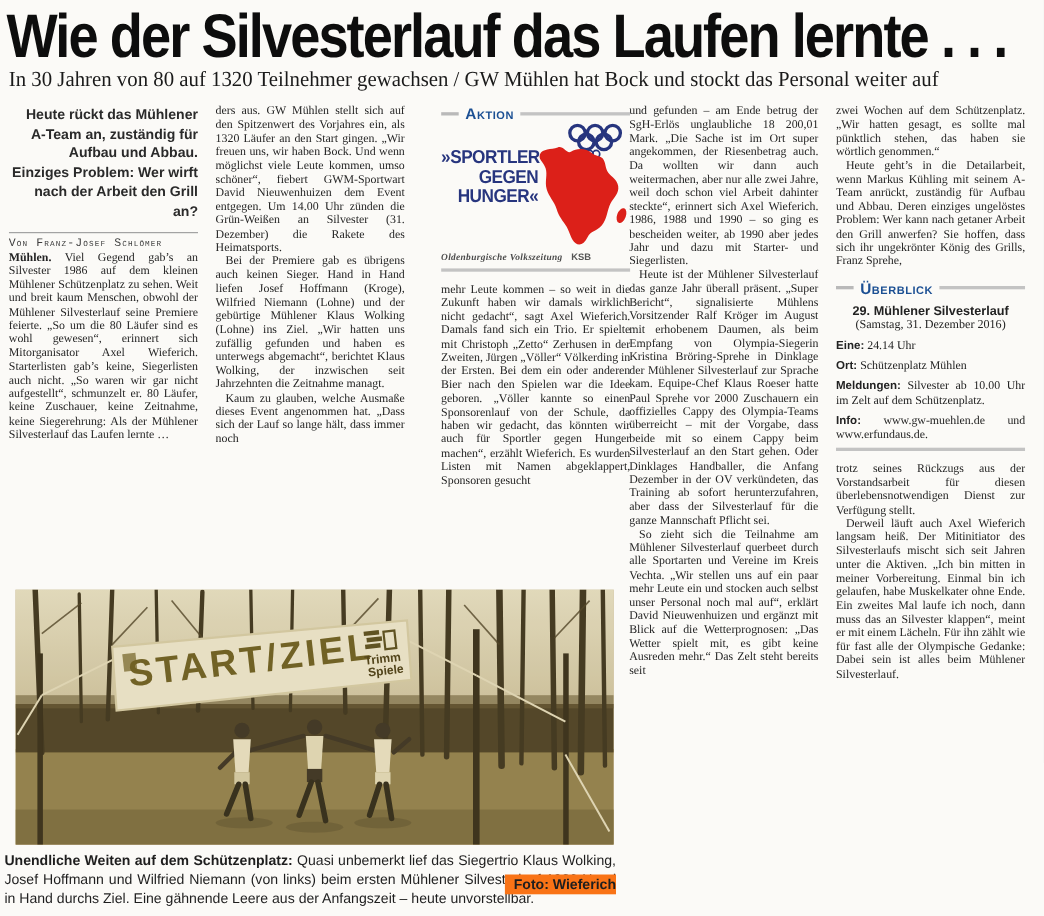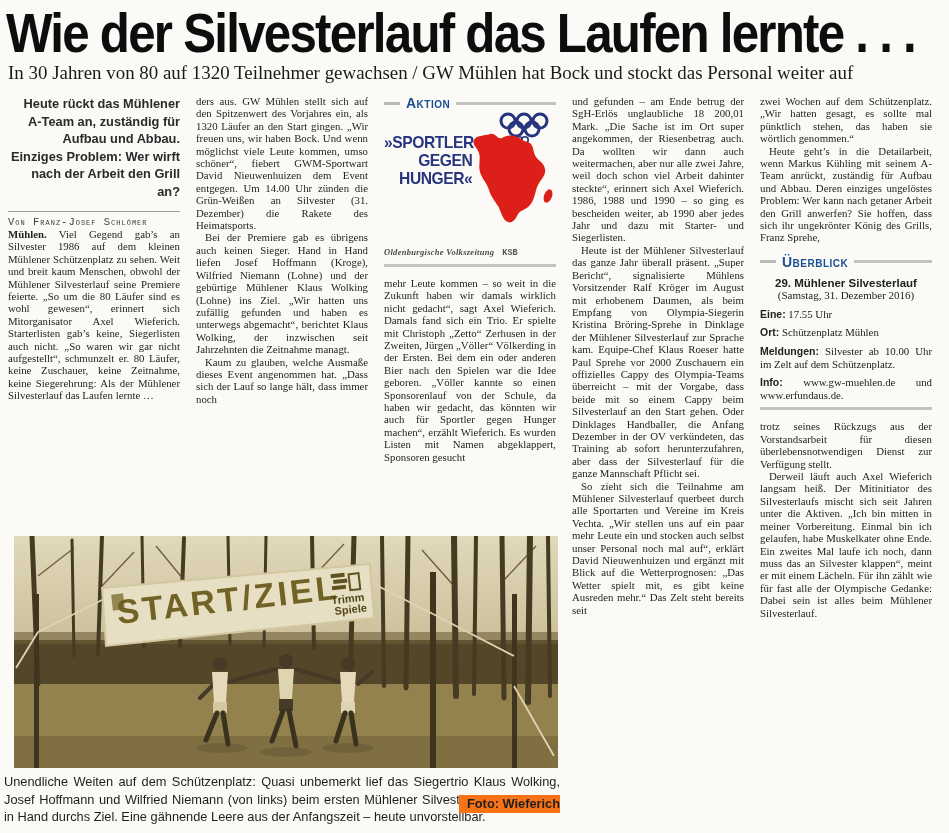--- a/index.html
+++ b/index.html
@@ -21,21 +21,21 @@
   .subheadline {
     position:absolute; left:8px; top:62px; width:935px;
     font-family:"Liberation Serif", serif;
     font-size:19.5px; color:#1a1a1a; white-space:nowrap;
     transform:scaleX(0.97); transform-origin:left top;
   }
   
   .col { position:absolute; top:95px; width:172px; overflow:hidden; }
   .col-1 { left:8px;   height:442px; }
   .col-2 { left:196px; height:442px; }
-  .col-3 { left:384px; height:442px; }
+  .col-3 { left:401px; height:442px; }
   .col-4 { left:572px; height:736px; }
   .col-5 { left:760px; height:736px; }
   .body-p {
     font-size:10.8px; line-height:12.4px; text-align:justify;
     color:#242424;
   }
   .body-p + .body-p { text-indent:9px; }
   .dateline { font-weight:bold; }
   .lead {
     font-family:"Liberation Sans", sans-serif; font-weight:bold;
@@ -68,21 +68,21 @@
   }
   .sgh-art { position:absolute; right:0; top:-6px; }
   .imprint {
     display:flex; align-items:baseline; gap:8px;
     font-size:8.5px; color:#4a4a4a; margin-top:2px;
   }
   .imprint .paper {
     font-family:"Liberation Serif", serif; font-weight:bold; font-style:italic;
     letter-spacing:0.3px;
   }
-  .imprint .ksb { font-family:Liberation Mono, monospace; font-weight:bold; color:#555;margin-top:20px; }
+  .imprint .ksb { font-family:Liberation Sans, sans-serif; font-weight:bold; color:#555; }
   .box-bottom-rule { border:none; border-top:3px solid #c3c3c3; margin:6px 0 10px 0; }
   
   .ueberblick { margin:10px 0 8px 0; }
   .ue-title {
     font-family:Liberation Sans, sans-serif; font-weight:bold;
     font-size:11.5px; text-align:center; color:#222; margin-top:2px;
   }
   .ue-date { font-size:11px; text-align:center; margin-bottom:7px; }
   .ue-entry { font-size:10.8px; line-height:12.6px; text-align:justify; margin-bottom:6px; }
   .ue-entry .lbl {
@@ -91,21 +91,21 @@
   
   .photo {
     position:absolute; left:14px; top:536px; width:544px; height:232px;
     background:#cfc2a0; overflow:hidden;
   }
   .caption {
     position:absolute; left:4px; top:773px; width:556px;
     font-family:"Liberation Sans", sans-serif; font-size:12.8px;
     line-height:17.6px; color:#1e1e1e; text-align:justify;
   }
-  .caption .cap-lead { font-weight:normal; }
+  .caption .cap-lead { font-weight:bold; }
   .caption .credit {
     position:absolute; right:0; bottom:13px; font-weight:bold;
     background:#f97316; padding-left:8px;
   }
 </style>
 </head>
 <body>
 
 <div class="page">
 
@@ -182,21 +182,21 @@
     <p class="body-p">Heute geht’s in die Detailarbeit, wenn Markus Kühling mit seinem A-Team anrückt, zuständig für Aufbau und Abbau. Deren einziges ungelöstes Problem: Wer kann nach getaner Arbeit den Grill anwerfen? Sie hoffen, dass sich ihr ungekrönter König des Grills, Franz Sprehe,</p>
 
     <div class="ueberblick">
       <div class="box-header">
         <span class="dash"></span>
         <span class="box-title">Überblick</span>
         <span class="line"></span>
       </div>
       <div class="ue-title">29. Mühlener Silvesterlauf</div>
       <div class="ue-date">(Samstag, 31. Dezember 2016)</div>
-      <p class="ue-entry"><span class="lbl">Eine:</span><span> 17.55 Uhr</span></p>
+      <p class="ue-entry"><span class="lbl">Eine:</span><span> 24.14 Uhr</span></p>
       <p class="ue-entry"><span class="lbl">Ort:</span><span> Schützenplatz Mühlen</span></p>
       <p class="ue-entry"><span class="lbl">Meldungen:</span><span> Silvester ab 10.00 Uhr im Zelt auf dem Schützenplatz.</span></p>
       <p class="ue-entry"><span class="lbl">Info:</span><span> www.gw-muehlen.de und www.erfundaus.de.</span></p>
       <hr class="box-bottom-rule">
     </div>
 
     <p class="body-p">trotz seines Rückzugs aus der Vorstandsarbeit für diesen überlebensnotwendigen Dienst zur Verfügung stellt.</p>
     <p class="body-p">Derweil läuft auch Axel Wieferich langsam heiß. Der Mitinitiator des Silvesterlaufs mischt sich seit Jahren unter die Aktiven. „Ich bin mitten in meiner Vorbereitung. Einmal bin ich gelaufen, habe Muskelkater ohne Ende. Ein zweites Mal laufe ich noch, dann muss das an Silvester klappen“, meint er mit einem Lächeln. Für ihn zählt wie für fast alle der Olympische Gedanke: Dabei sein ist alles beim Mühlener Silvesterlauf.</p>
   </div>
 

